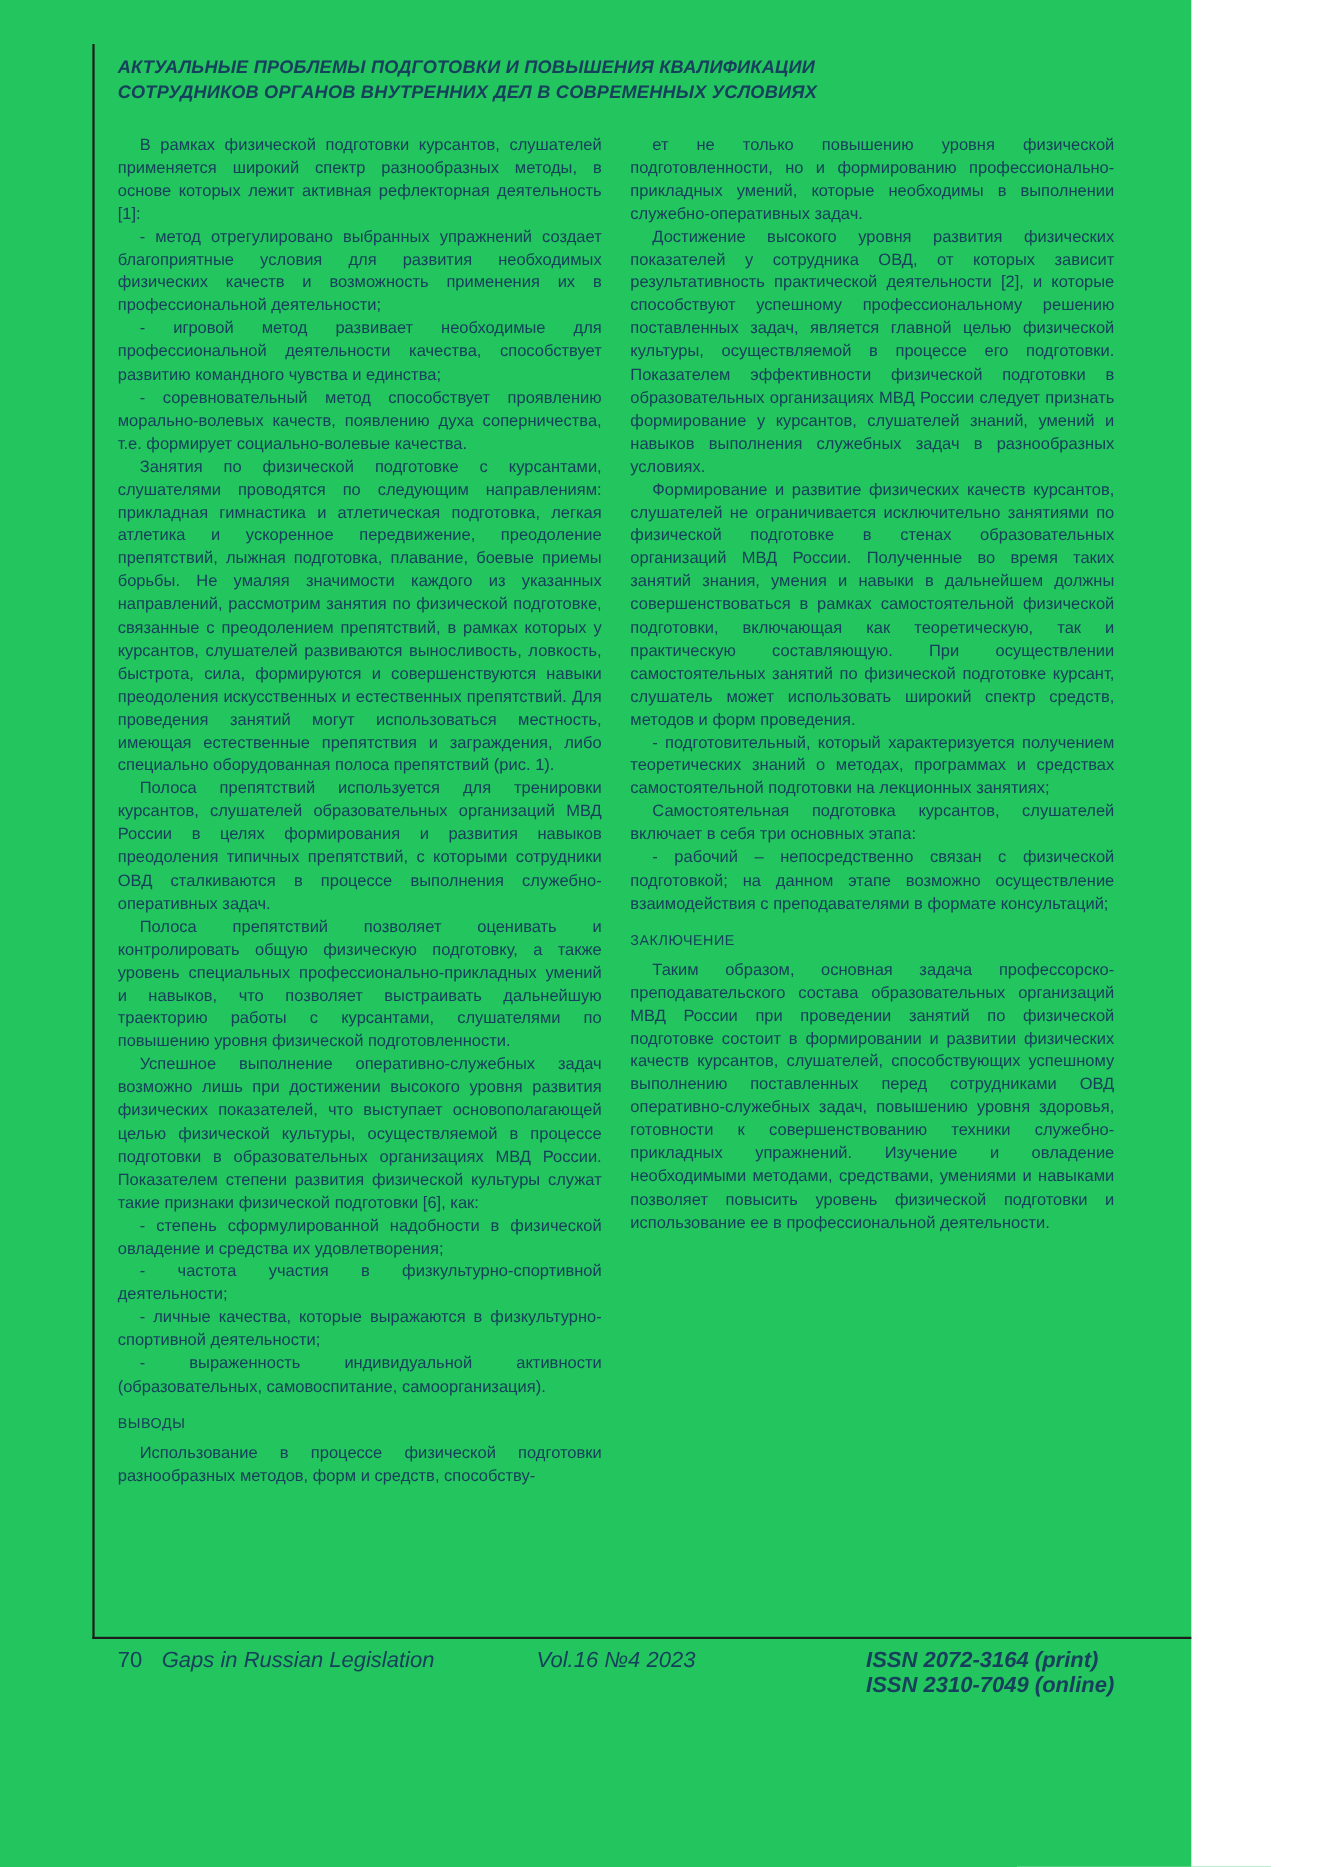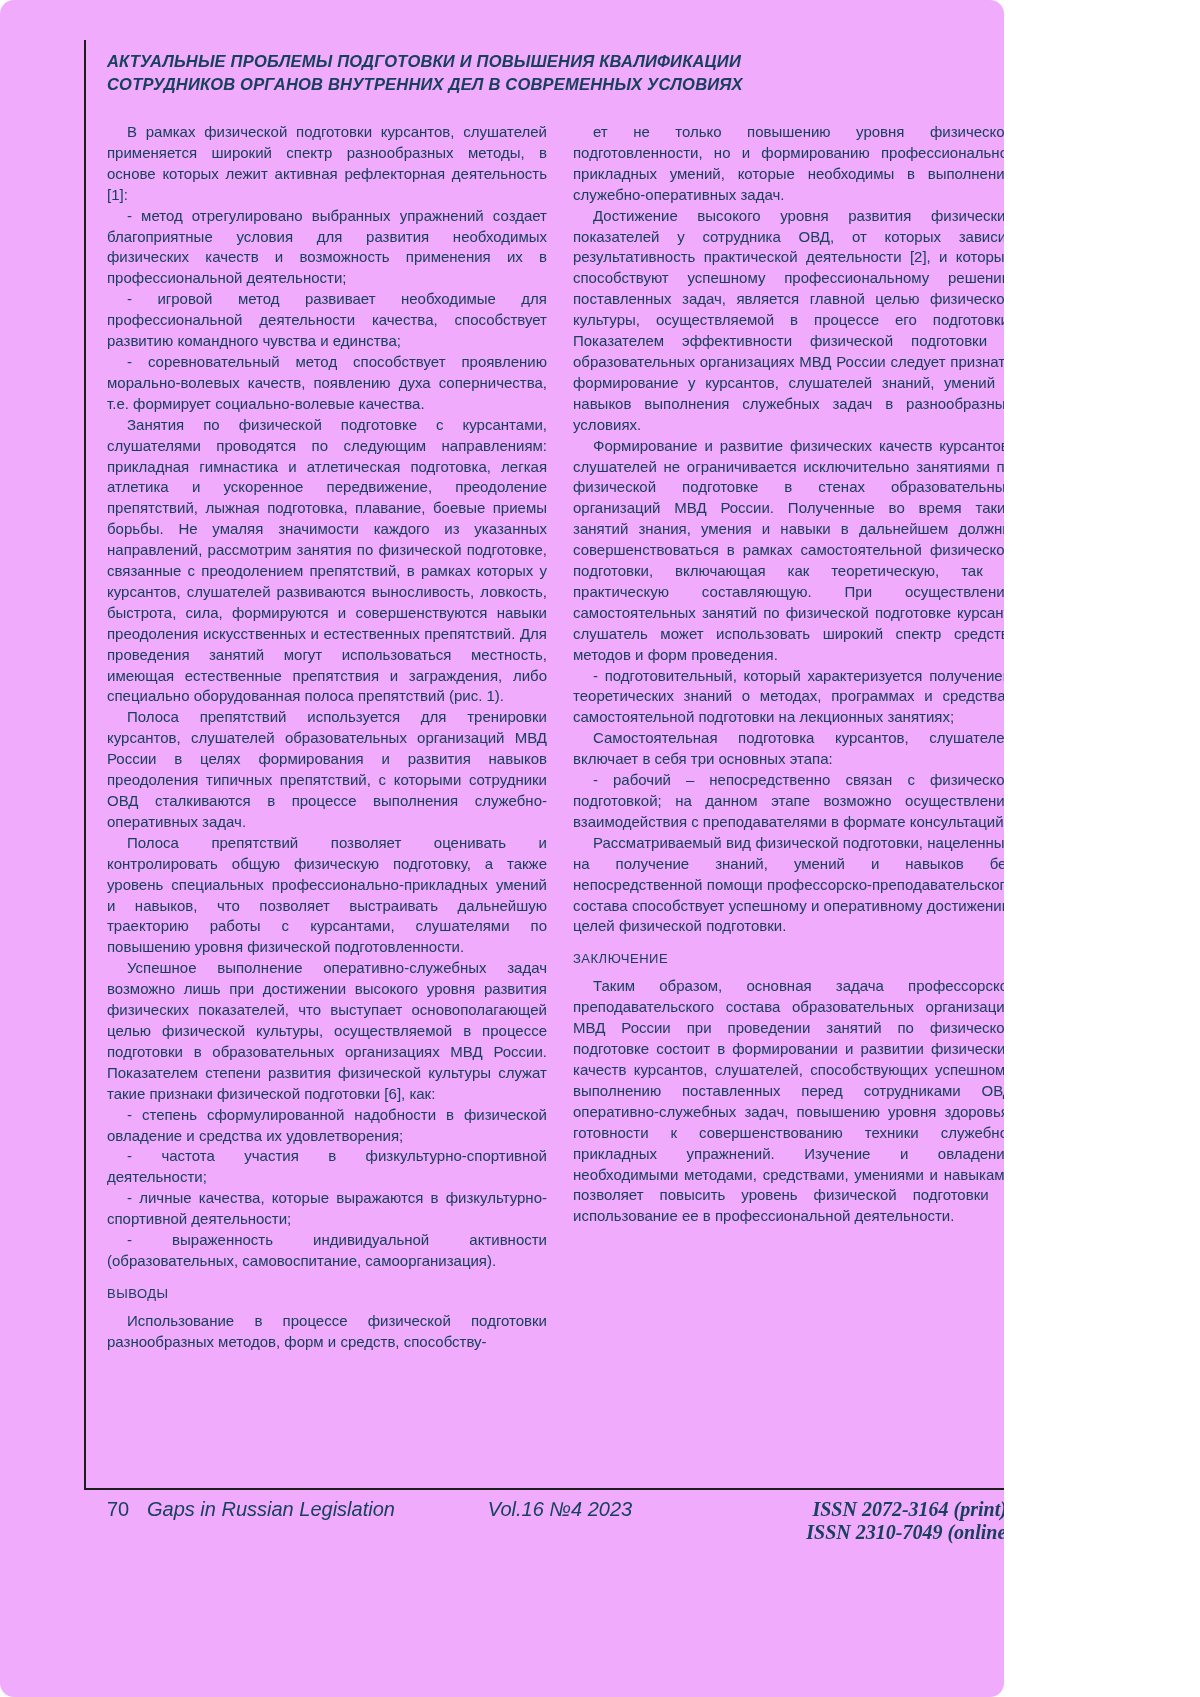--- a/index.html
+++ b/index.html
@@ -6,25 +6,24 @@
   html, body { margin: 0; padding: 0; }
   body {
     width: 1200px; height: 1697px;
     background: #ffffff;
     font-family: "Liberation Sans", sans-serif;
     --ink: #17405c;
     --rule: #1c1c1c;
   }
   .page {
     position: relative;
-    width: 1004px; height: 1697px;
-    background: #f0abfc;
+    width: 1083px; height: 1697px;
+    background: #22c55e;
     color: var(--ink);
     overflow: hidden;
-    border-radius: 14px;
   }
   .vrule {
     position: absolute;
     left: 84px; top: 40px;
     width: 2px; height: 1450px;
     background: var(--rule);
   }
   .hrule {
     position: absolute;
     left: 84px; top: 1488px;
@@ -67,21 +66,21 @@
   .footer-row {
     position: absolute;
     left: 107px; top: 1496px;
     width: 906px;
     height: 50px;
     font-size: 20px;
   }
   .page-number { position: absolute; left: 0; top: 2px; }
   .journal-title { position: absolute; left: 40px; top: 2px; font-style: italic; }
   .issue-info { position: absolute; left: 0; right: 0; top: 2px; text-align: center; font-style: italic; }
-  .issn-block { position: absolute; right: 0; top: 2px; text-align: center; font-style: italic; font-weight: bold; line-height: 23px; font-family: Liberation Serif, serif; }
+  .issn-block { position: absolute; right: 0; top: 2px; text-align: left; font-style: italic; font-weight: bold; line-height: 23px; }
 </style>
 </head>
 <body style="--ink: #17405c; --rule: #1c1c1c;">
 
 <div class="page">
 
   <div class="vrule"></div>
 
   <header class="running-head">
     <div>АКТУАЛЬНЫЕ ПРОБЛЕМЫ ПОДГОТОВКИ И ПОВЫШЕНИЯ КВАЛИФИКАЦИИ</div>
@@ -105,21 +104,20 @@
         <h2 class="sec-head">ВЫВОДЫ</h2>
         <p class="para">Использование в процессе физической подготовки разнообразных методов, форм и средств, способству-</p>
       </section>
     <section class="col" id="col-right">
         <p class="para">ет не только повышению уровня физической подготовленности, но и формированию профессионально-прикладных умений, которые необходимы в выполнении служебно-оперативных задач.</p>
         <p class="para">Достижение высокого уровня развития физических показателей у сотрудника ОВД, от которых зависит результативность практической деятельности [2], и которые способствуют успешному профессиональному решению поставленных задач, является главной целью физической культуры, осуществляемой в процессе его подготовки. Показателем эффективности физической подготовки в образовательных организациях МВД России следует признать формирование у курсантов, слушателей знаний, умений и навыков выполнения служебных задач в разнообразных условиях.</p>
         <p class="para">Формирование и развитие физических качеств курсантов, слушателей не ограничивается исключительно занятиями по физической подготовке в стенах образовательных организаций МВД России. Полученные во время таких занятий знания, умения и навыки в дальнейшем должны совершенствоваться в рамках самостоятельной физической подготовки, включающая как теоретическую, так и практическую составляющую. При осуществлении самостоятельных занятий по физической подготовке курсант, слушатель может использовать широкий спектр средств, методов и форм проведения.</p>
         <p class="para">- подготовительный, который характеризуется получением теоретических знаний о методах, программах и средствах самостоятельной подготовки на лекционных занятиях;</p>
         <p class="para">Самостоятельная подготовка курсантов, слушателей включает в себя три основных этапа:</p>
         <p class="para">- рабочий – непосредственно связан с физической подготовкой; на данном этапе возможно осуществление взаимодействия с преподавателями в формате консультаций;</p>
-        <p class="para">Рассматриваемый вид физической подготовки, нацеленный на получение знаний, умений и навыков без непосредственной помощи профессорско-преподавательского состава способствует успешному и оперативному достижению целей физической подготовки.</p>
         <h2 class="sec-head">ЗАКЛЮЧЕНИЕ</h2>
         <p class="para">Таким образом, основная задача профессорско-преподавательского состава образовательных организаций МВД России при проведении занятий по физической подготовке состоит в формировании и развитии физических качеств курсантов, слушателей, способствующих успешному выполнению поставленных перед сотрудниками ОВД оперативно-служебных задач, повышению уровня здоровья, готовности к совершенствованию техники служебно-прикладных упражнений. Изучение и овладение необходимыми методами, средствами, умениями и навыками позволяет повысить уровень физической подготовки и использование ее в профессиональной деятельности.</p>
       </section>
   </main>
 
   <div class="hrule"></div>
 
   <footer class="footer-row">
     <span class="page-number">70</span>
     <span class="journal-title">Gaps in Russian Legislation</span>

